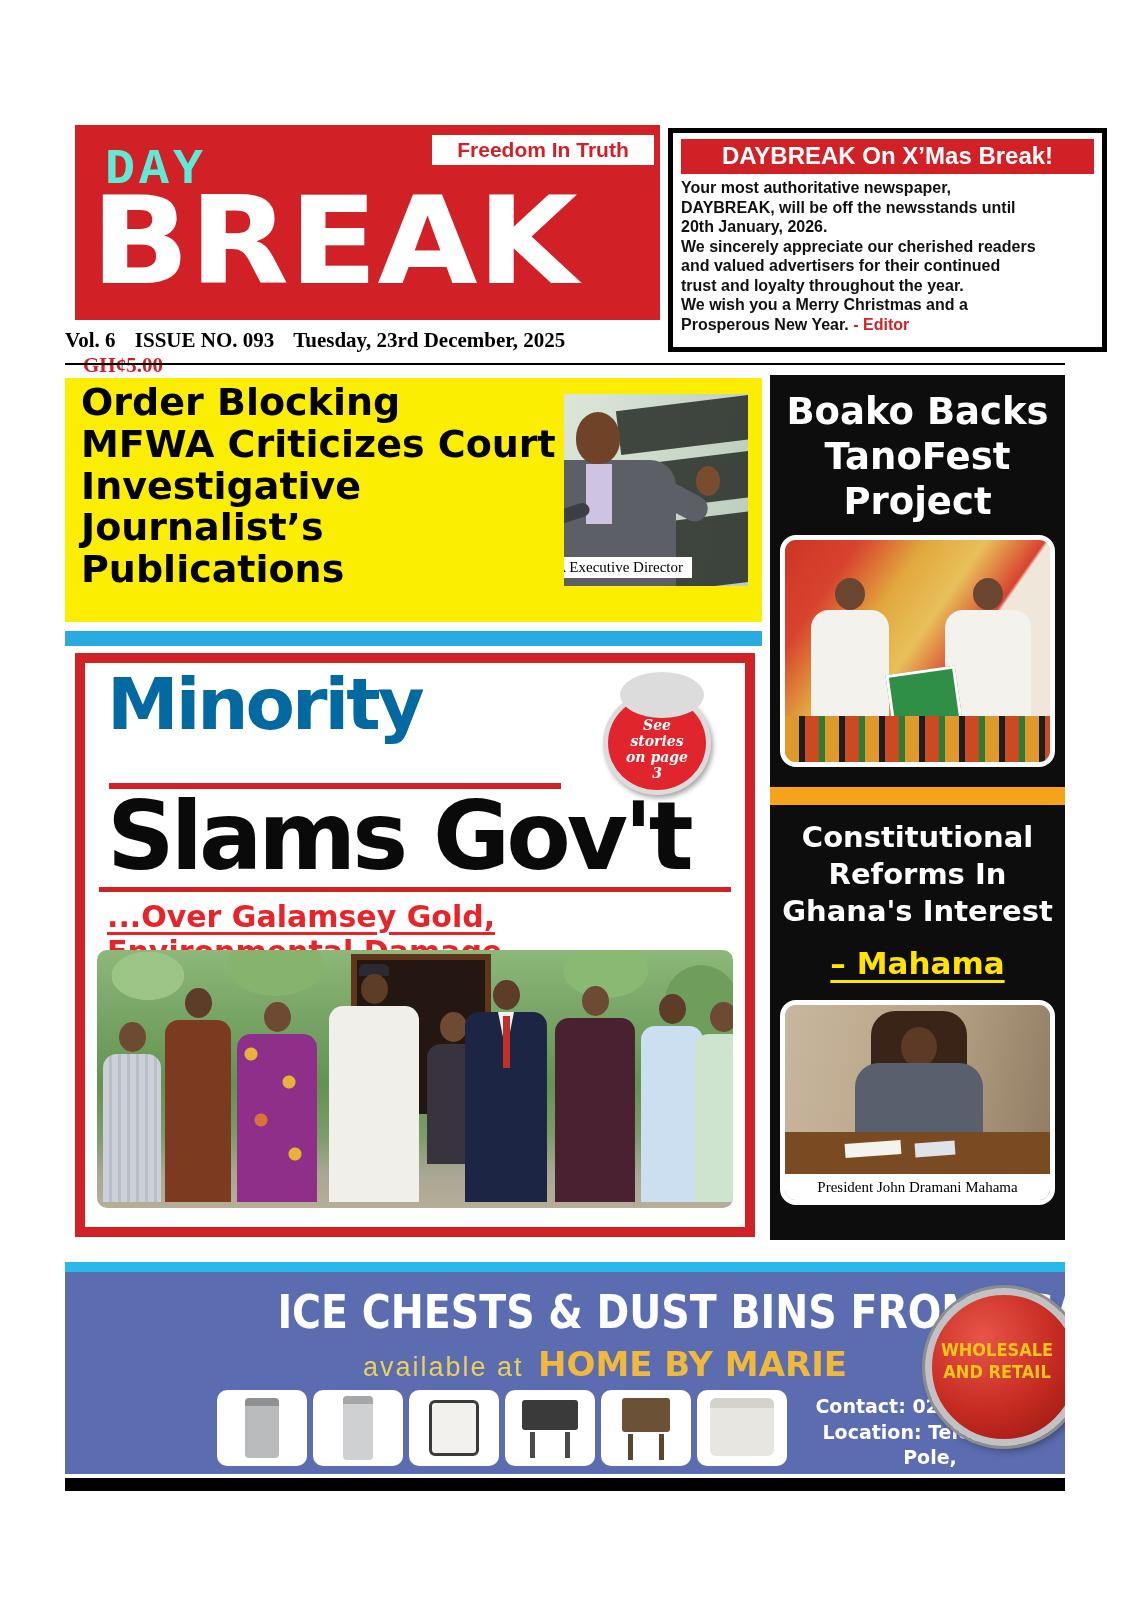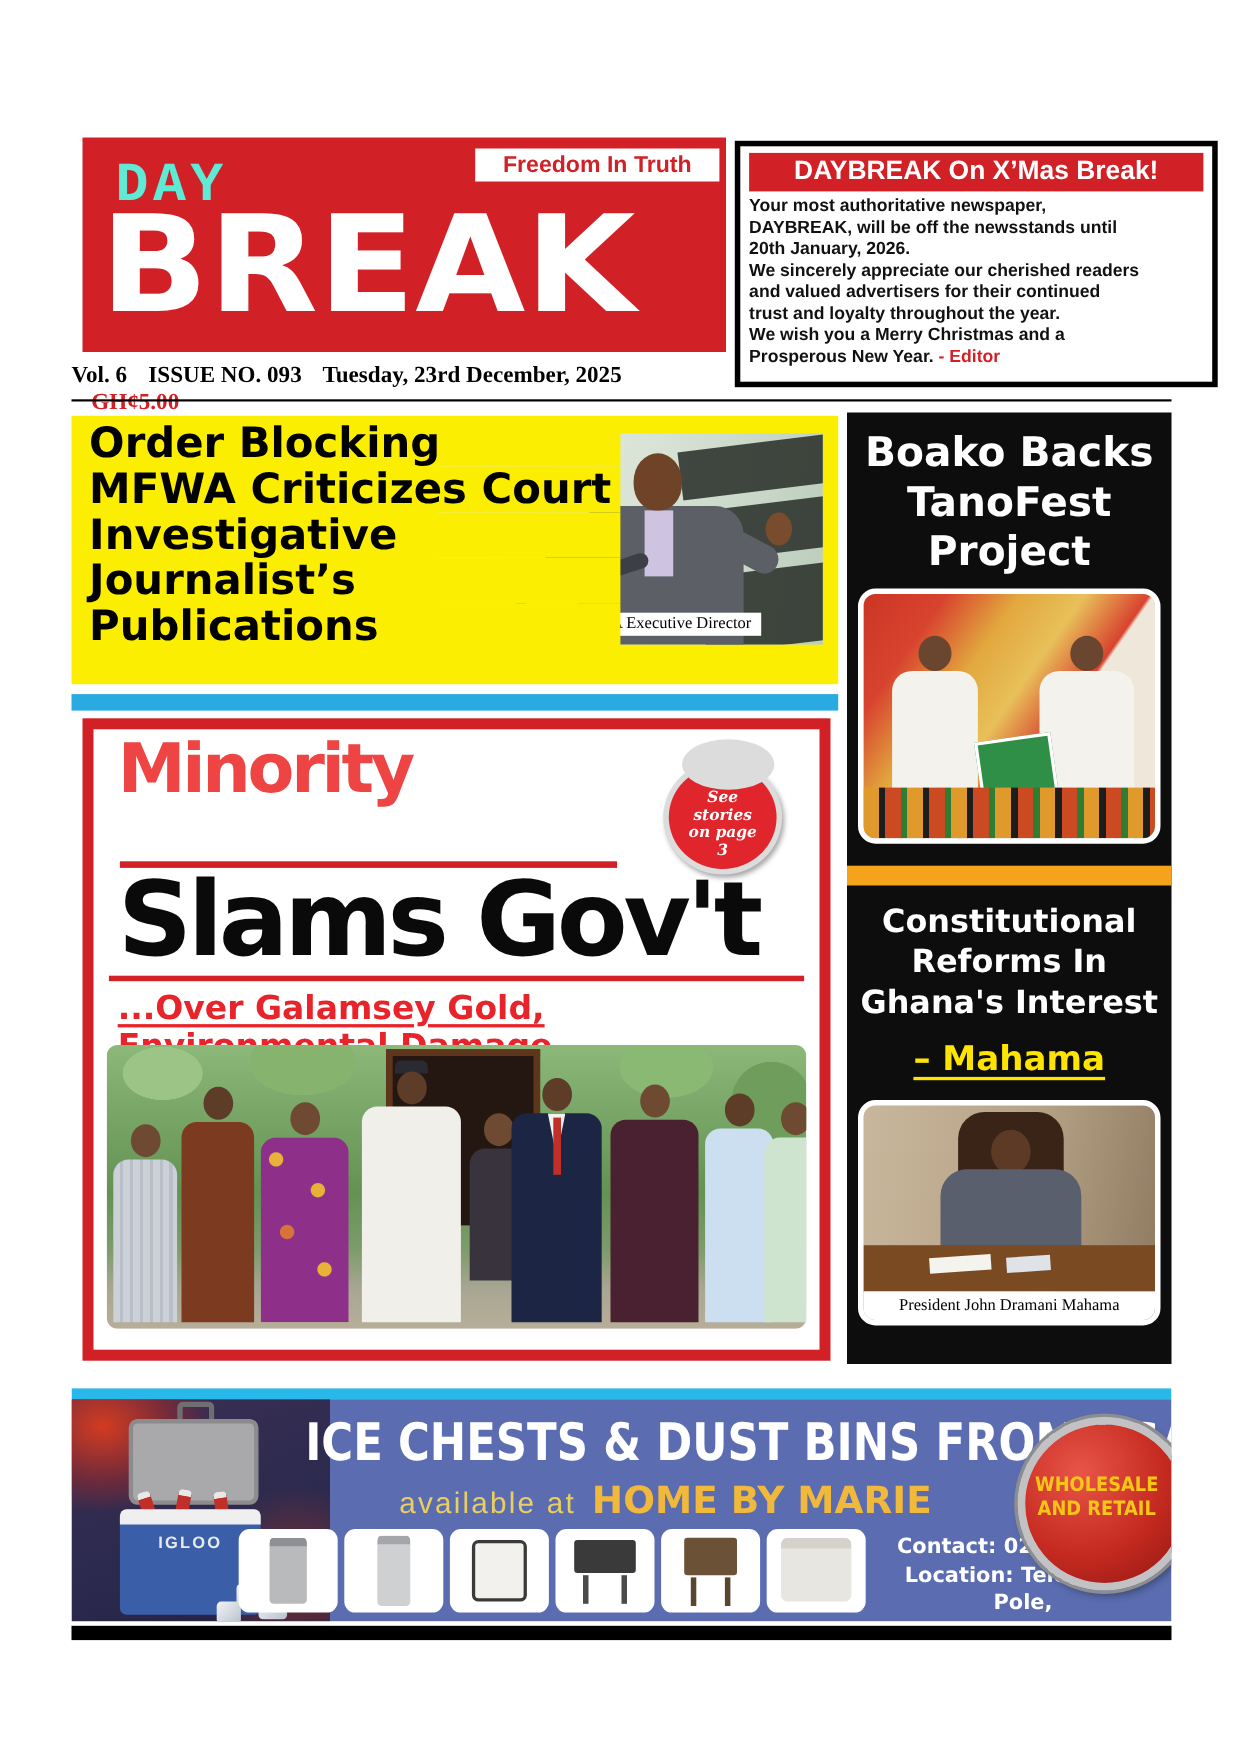--- a/index.html
+++ b/index.html
@@ -57,21 +57,21 @@
   .mfwa-caption { position:absolute; left:0; bottom:8px; width:84%; background:#fff; color:#000;
                   font-family:"Liberation Serif", serif; font-size:15px; padding:2px 8px; }
 
   
   .cyan-strip { position:absolute; left:65px; top:631px; width:697px; height:15px; background:#29abe2; }
 
   
   .main-story { position:absolute; left:75px; top:653px; width:680px; height:584px; background:#d22027; }
   .ms-inner { position:absolute; inset:10px; background:#fff; }
   .ms-h1 { position:absolute; left:22px; top:2px; font-family:"DejaVu Sans", sans-serif; font-weight:bold;
-           font-size:62px; letter-spacing:-3px; color:#ef4444; line-height:1.1; }
+           font-size:72px; letter-spacing:-3px; color:#0369a1; line-height:1.1; }
   .ms-underline1 { position:absolute; left:24px; top:120px; width:452px; height:6px; background:#d22027; }
   .ms-h2 { position:absolute; left:22px; top:122px; font-family:"DejaVu Sans", sans-serif; font-weight:bold;
            font-size:94px; letter-spacing:-4px; color:#0a0a0a; line-height:1.1; }
   .ms-rule { position:absolute; left:14px; right:14px; top:224px; height:5px; background:#d22027; }
   .ms-subhead { position:absolute; left:22px; top:236px; font-family:"DejaVu Sans", sans-serif; font-weight:bold;
                 font-size:30px; color:#e8242b; text-decoration:underline; text-underline-offset:5px; }
   .sticker { position:absolute; left:518px; top:28px; width:108px; height:104px; }
   .sticker-base { position:absolute; inset:0; border-radius:50%; background:#dcdcdc; box-shadow:2px 3px 5px rgba(0,0,0,.35); }
   .sticker-red { position:absolute; left:5px; right:5px; top:5px; bottom:5px; border-radius:50%; background:#e0262c; }
   .sticker-bite { position:absolute; left:12px; width:84px; height:46px; top:-24px; border-radius:50%; background:#dcdcdc; }
@@ -326,34 +326,20 @@
       <div class="mahama-desk"></div>
       <div class="mahama-paper" style="left:60px;"></div>
       <div class="mahama-paper" style="left:130px;width:40px;background:#dfe2e6;"></div>
       <div class="rc-caption">President John Dramani Mahama</div>
     </div>
   </div>
 
   <div class="ad">
     <div class="ad-cyan"></div>
     <div class="ad-body">
-      <div class="ad-smoke">
-        <div class="cooler-handle"></div>
-        <div class="cooler-lid"></div>
-        <div class="bottle" style="left:62px;top:84px;transform:rotate(-18deg);"></div>
-        <div class="bottle" style="left:96px;top:82px;transform:rotate(10deg);"></div>
-        <div class="bottle" style="left:130px;top:84px;transform:rotate(-8deg);"></div>
-        <div class="cooler-body">
-          <div class="cooler-strip"></div>
-          <div class="cooler-brand">IGLOO</div>
-        </div>
-        <div class="ice" style="left:150px;top:168px;"></div>
-        <div class="ice" style="left:170px;top:180px;width:26px;"></div>
-        <div class="ice" style="left:132px;top:184px;"></div>
-      </div>
 
       <div class="ad-headline">ICE CHESTS &amp; DUST BINS FROM USA</div>
 
       <div class="ad-subline">
         <span class="avail">available at</span>
         <span class="brand">HOME BY MARIE</span>
       </div>
 
       <div class="products">
         <div class="tile" style="left:0;">

